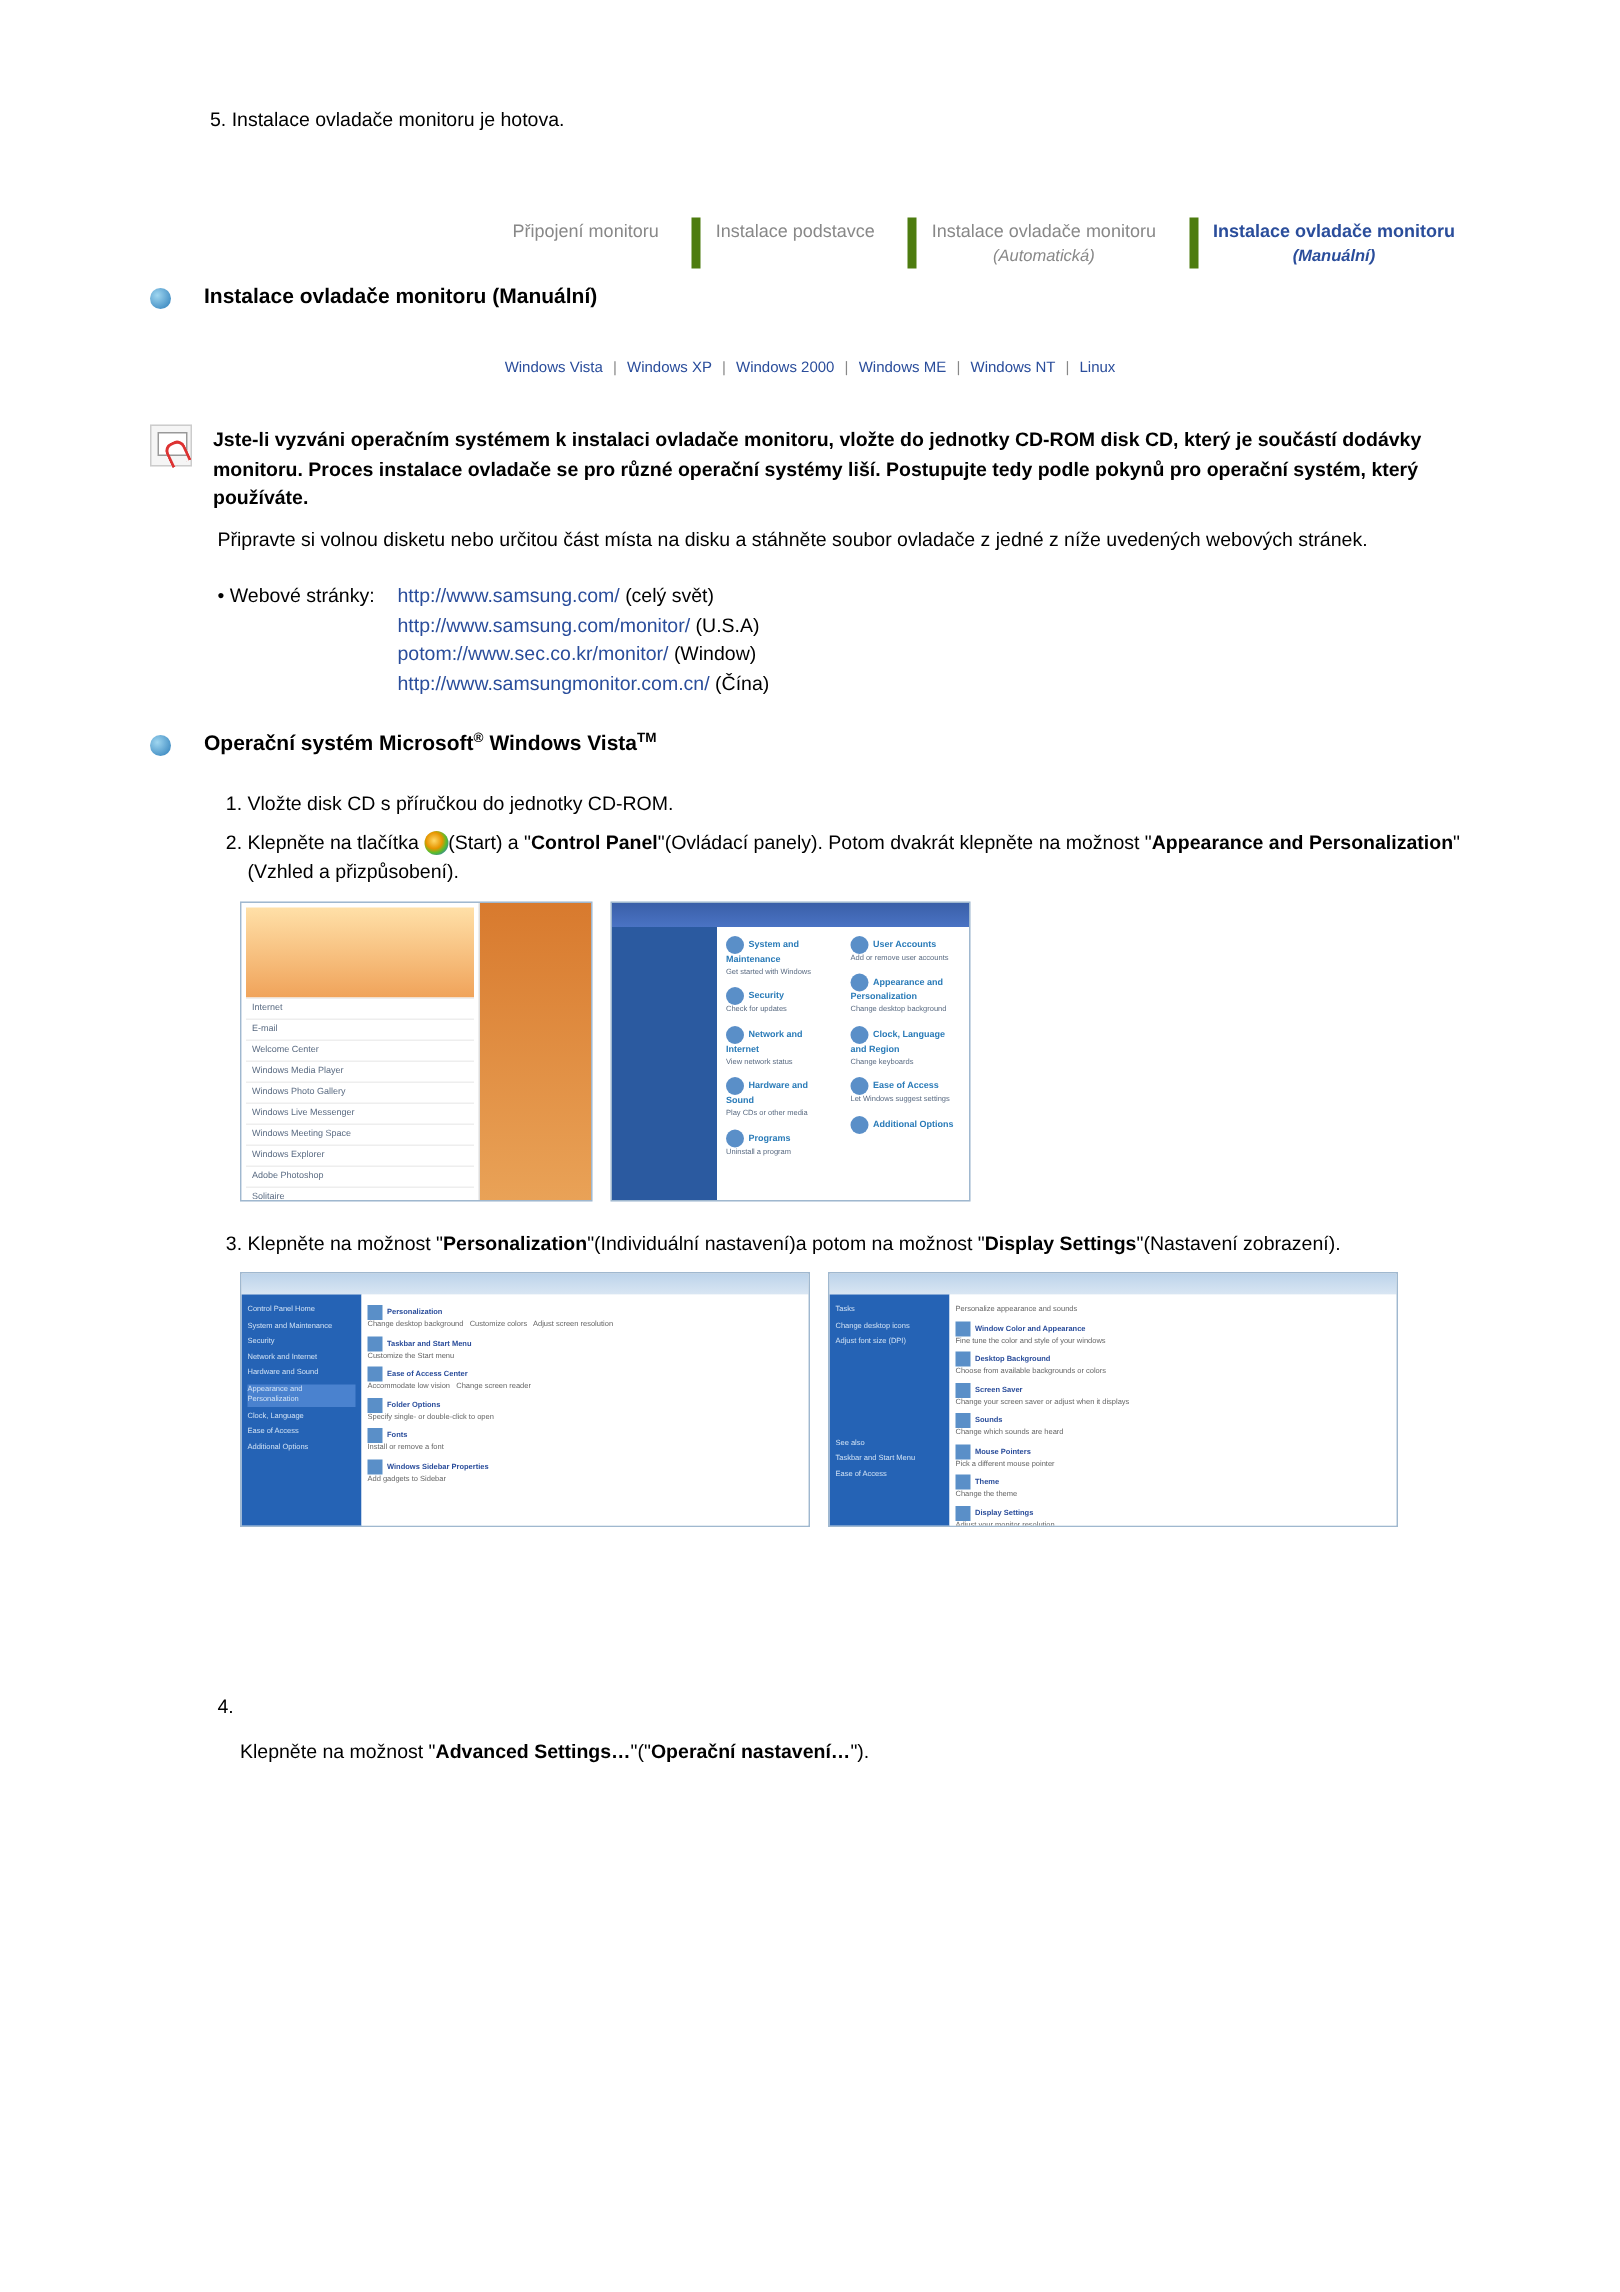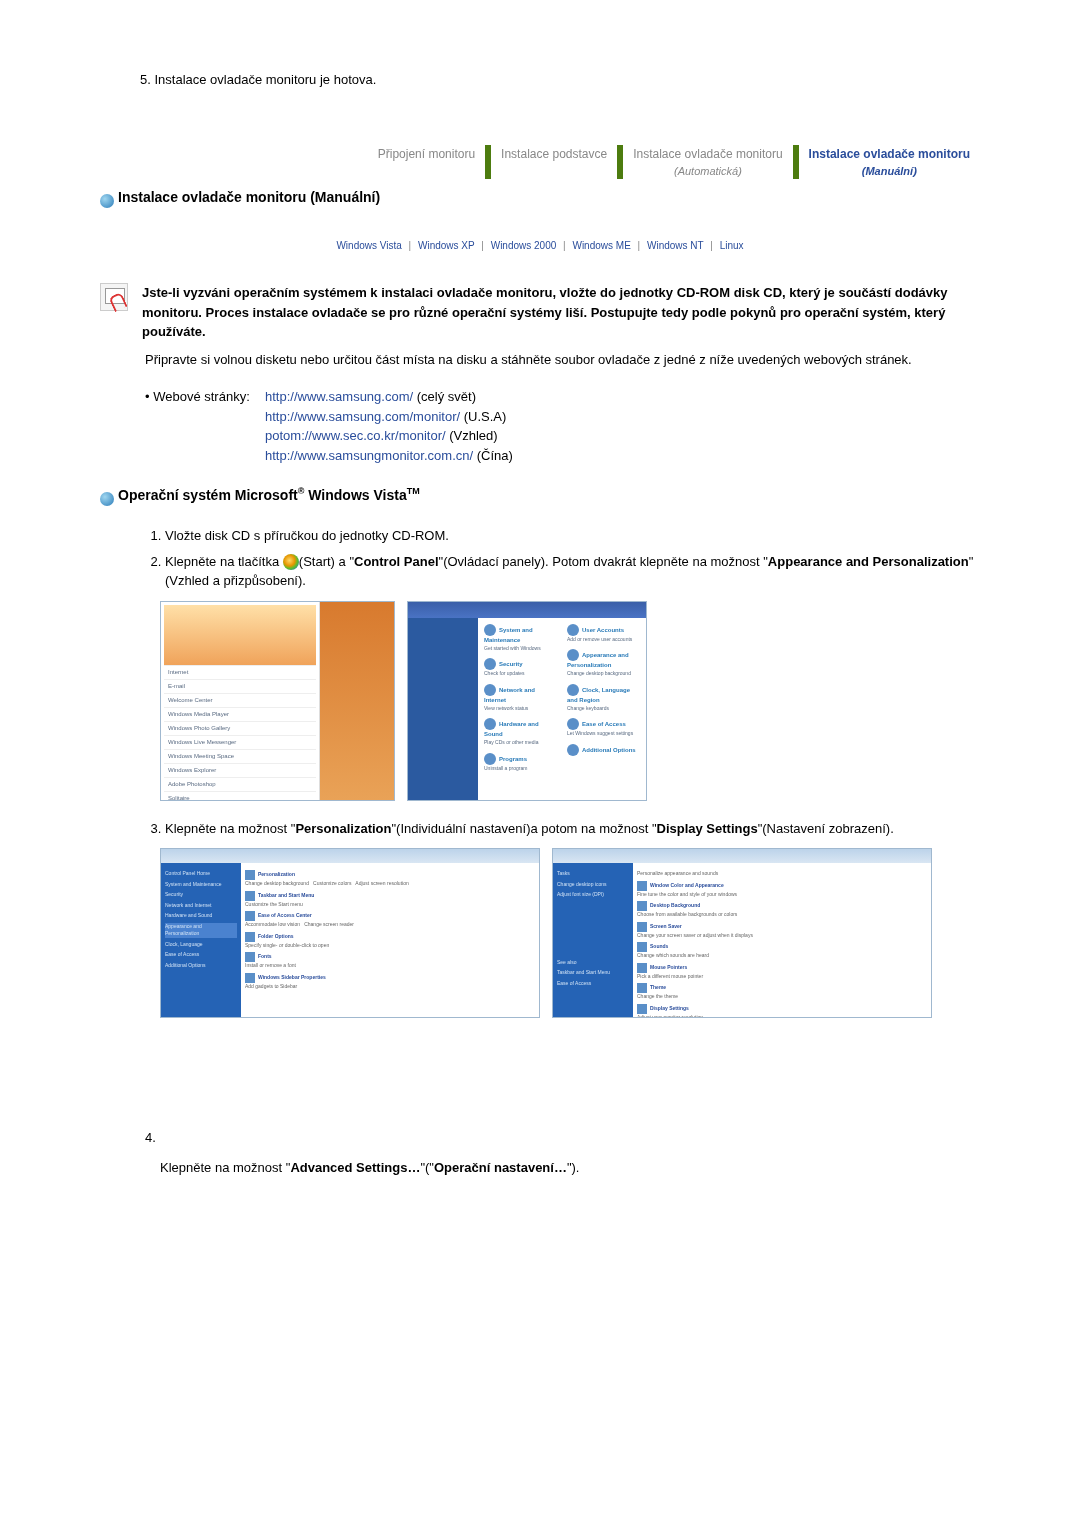--- a/index.html
+++ b/index.html
@@ -9,29 +9,29 @@
     color: #000;
     background: #fff;
     width: 1080px;
     padding: 70px 100px 60px 100px;
     line-height: 1.5;
   }
   .top-line {
     margin-left: 40px;
     margin-bottom: 55px;
   }
-  .nav-row { display:flex; justify-content:flex-end; gap:0; }
+  .nav-row { display:flex; justify-content:flex-end; gap:12px; }
   .nav-cell { text-align:center; padding: 0 10px; border-left:6px solid #4d7c0f; color:#888; font-size:12px; }
   .nav-cell:first-child { border-left:none; }
   .nav-cell .small { font-size:11px; display:block;font-style:italic; }
   .nav-cell.active, .nav-cell.active .small { color:#2a4d9b; font-weight:bold; }
   .section-head {
     display:flex;
-    align-items:flex-end;
-    gap:4px;
+    align-items:center;
+    gap:22px;
     margin-top: 8px;
     margin-bottom: 20px;
   }
   .bullet-icon {
     width:14px; height:14px; border-radius:50%;
     background: radial-gradient(circle at 35% 35%, #9fd6f0, #2a7bb8);
     flex-shrink:0; margin-top:2px;
   }
   .section-head h3 { font-size:14px; font-weight:bold; }
   .os-links {
@@ -165,21 +165,21 @@
 </div>
 
 <div class="para">Připravte si volnou disketu nebo určitou část místa na disku a stáhněte soubor ovladače z jedné z níže uvedených webových stránek.</div>
 
 <div class="weblist">
   <div class="weblist-row">
     <div class="lblcol"><span class="lbl">Webové stránky:</span></div>
     <div>
       <div><a href="#">http://www.samsung.com/</a> <span>(celý svět)</span></div>
       <div><a href="#">http://www.samsung.com/monitor/</a> <span>(U.S.A)</span></div>
-      <div><a href="#">potom://www.sec.co.kr/monitor/</a> <span>(Vzhled)</span></div>
+      <div><a href="#">potom://www.sec.co.kr/monitor/</a> <span>(Window)</span></div>
       <div><a href="#">http://www.samsungmonitor.com.cn/</a> <span>(Čína)</span></div>
     </div>
   </div>
 </div>
 
 <div class="section-head">
   <div class="bullet-icon"></div>
   <h3>
     <span>Operační systém Microsoft</span><sup>®</sup><span> Windows Vista</span><sup>TM</sup>
   </h3>

